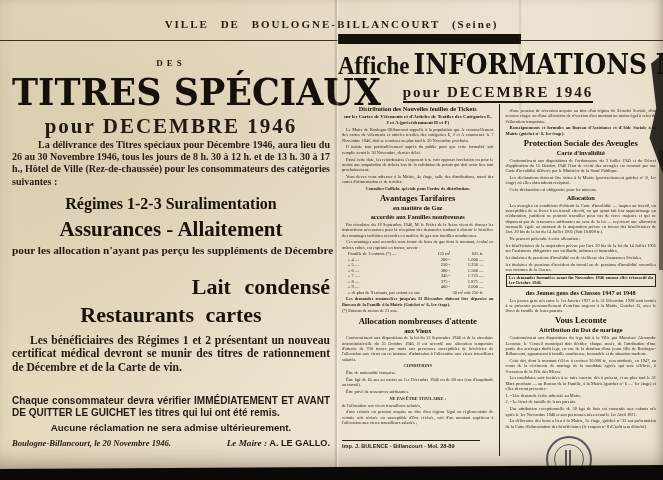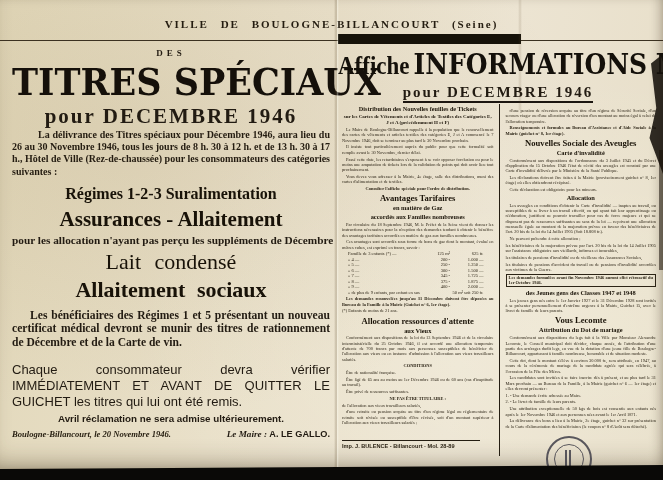--- a/index.html
+++ b/index.html
@@ -25,32 +25,32 @@
   .corner-tear{position:absolute;right:0;top:54px;width:15px;height:120px;background:#16110b;
     clip-path:polygon(100% 0,20% 8%,55% 45%,10% 70%,100% 100%);opacity:.88;}
   .ville{position:absolute;left:0;top:18px;width:663px;text-align:center;
     font-size:11px;font-weight:bold;letter-spacing:2px;word-spacing:7px;color:#241c10;}
   .top-rule{position:absolute;left:0;top:40px;width:663px;border-top:1.5px solid #3b3121;}
   .right-bar{position:absolute;left:338px;top:34px;width:183px;height:10px;background:#161209;}
 
   
   .lh{position:absolute;left:12px;top:46px;width:318px;}
   .d1{text-align:center;font-size:23px;font-weight:bold;letter-spacing:7px;color:#1d1710;}
-  .d2{text-align:center;font-size:9px;font-weight:bold;letter-spacing:4px;margin-top:2px;}
+  .d2{text-align:center;font-size:9px;font-weight:bold;letter-spacing:4px;margin-top:12px;}
   .d3{text-align:center;font-size:35px;font-weight:bold;letter-spacing:0px;margin-top:3px;
       font-family:"DejaVu Serif","Liberation Serif",serif;transform:scaleY(1.04);color:#15100a;white-space:nowrap;}
   .d4{text-align:center;font-size:21px;font-weight:bold;letter-spacing:2px;margin-top:2px;}
   .intro{margin-top:0;font-size:10px;line-height:1.22;font-weight:bold;text-align:justify;text-indent:26px;color:#241c11;}
   .cat1{text-align:center;font-size:16px;font-weight:bold;margin-top:7px;white-space:nowrap;color:#181208;}
   .cat2{text-align:center;font-size:21px;font-weight:bold;margin-top:4px;color:#181208;}
   .catnote{text-align:center;font-size:11.3px;font-weight:bold;margin-top:2px;white-space:nowrap;}
-  .cat3{text-align:center;font-size:22px;font-weight:normal;margin-top:3px;word-spacing:8px;color:#181208;}
+  .cat3{text-align:right;font-size:22px;font-weight:bold;margin-top:18px;word-spacing:8px;color:#181208;}
   .cat4{text-align:center;font-size:22px;font-weight:bold;margin-top:2px;word-spacing:6px;color:#181208;}
   .benef{margin-top:6px;font-size:11.6px;line-height:1.18;font-weight:bold;text-align:justify;text-indent:18px;}
-  .warn{margin-top:12px;font-family:"Liberation Sans",sans-serif;font-size:13px;font-weight:normal;line-height:1.25;text-align:justify;}
+  .warn{margin-top:20px;font-family:"Liberation Sans",sans-serif;font-size:10px;font-weight:bold;line-height:1.25;text-align:justify;}
   .warn2{text-align:center;font-family:"Liberation Sans",sans-serif;font-size:9.8px;font-weight:bold;margin-top:2px;}
   .sigrow{margin-top:5px;display:flex;justify-content:space-between;align-items:baseline;}
   .dateline{font-style:italic;font-size:8.6px;font-weight:bold;color:#2a2214;}
   .sig{font-size:9.2px;font-weight:bold;font-family:"Liberation Sans",sans-serif;}
   .sig .lm{font-family:"Liberation Serif",serif;font-style:italic;font-weight:bold;}
 
   
   .rh{position:absolute;left:338px;top:48px;width:320px;}
   .rtitle{text-align:center;white-space:nowrap;color:#14100a;transform:scaleY(1.12);transform-origin:top;}
   .rtitle .aff{font-size:23px;font-weight:bold;font-family:"Liberation Serif",serif;}
@@ -98,24 +98,24 @@
 
   <div class="lh">
     <div class="d2">DES</div>
     <div class="d3">TITRES SPÉCIAUX</div>
     <div class="d4">pour DECEMBRE 1946</div>
     <div class="intro">La délivrance des Titres spéciaux pour Décembre 1946, aura lieu du 26 au 30 Novembre 1946, tous les jours de 8 h. 30 à 12 h. et de 13 h. 30 à 17 h., Hôtel de Ville (Rez-de-chaussée) pour les consommateurs des catégories suivantes :</div>
     <div class="cat1">Régimes 1-2-3  Suralimentation</div>
     <div class="cat2">Assurances - Allaitement</div>
     <div class="catnote">pour les allocation n'ayant pas perçu les suppléments de Décembre</div>
     <div class="cat3">Lait  condensé</div>
-    <div class="cat4">Allaitement  sociaux</div>
-    <div class="benef">Les bénéficiaires des Régimes 1 et 5 présentant un nouveau certificat médical devront se munir des titres de rationnement de Décembre et de la Carte de vin.</div>
+    <div class="cat4">Restaurants  cartes</div>
+    <div class="benef">Les bénéficiaires des Régimes 1 et 2 présentant un nouveau certificat médical devront se munir des titres de rationnement de Décembre et de la Carte de vin.</div>
     <div class="warn">Chaque consommateur devra vérifier IMMÉDIATEMENT ET AVANT DE QUITTER LE GUICHET les titres qui lui ont été remis.</div>
-    <div class="warn2">Avril réclamation ne sera admise ultérieurement.</div>
+    <div class="warn2">Aucune réclamation ne sera admise ultérieurement.</div>
     <div class="sigrow">
       <span class="dateline">Boulogne-Billancourt, le 20 Novembre 1946.</span>
       <span class="sig"><span class="lm">Le Maire :</span> <span>A. LE GALLO.</span></span>
     </div>
   </div>
 
   <div class="rh">
     <div class="rtitle">
       <span class="aff">Affiche</span>
       <span class="big">INFORMATIONS MENSUELLES</span>
@@ -175,37 +175,37 @@
             <span class="gp">2.000 —</span>
           </div>
         <div class="grow">
             <span class="gl" style="width:84px">»   de plus de 9 enfants, par enfant en sus</span>
             <span class="gp">50 m³  soit  250 fr.</span>
           </div>
       </div>
       <p class="boldp">Les demandes renouvelées jusqu'au 31 Décembre doivent être déposées au Bureau de la Famille à la Mairie (Guichet n° 6, 1er étage).</p>
       <p class="nofirst">(*) Enfants de moins de 21 ans.</p>
 
-      <div class="h-lg">Allocation ressources d'attente</div>
+      <div class="h-lg">Allocation nombreuses d'attente</div>
       <div class="h-md">aux Vieux</div>
       <p>Conformément aux dispositions de la loi du 13 Septembre 1946 et de la circulaire interministérielle du 25 Octobre 1946, il est accordé une allocation temporaire d'attente de 700 francs par mois aux personnes susceptibles de bénéficier de l'allocation aux vieux ou en instance d'admission à l'allocation aux vieux travailleurs salariés.</p>
       <p class="centerp boldp">CONDITIONS</p>
       <p>Être de nationalité française.</p>
       <p>Être âgé de 65 ans au moins au 1er Décembre 1946 ou de 60 ans (cas d'inaptitude au travail).</p>
       <p>Être privé de ressources suffisantes.</p>
       <p class="centerp boldp">NE PAS ÊTRE TITULAIRE :</p>
       <p class="nofirst">de l'allocation aux vieux travailleurs salariés,</p>
       <p>d'une retraite ou pension acquise au titre d'un régime légal ou réglementaire de retraite soit révisée ou susceptible d'être révisée, soit d'un montant supérieur à l'allocation aux vieux travailleurs salariés ;</p>
     </div>
 
     <div class="col col2">
       <p style="margin-top:4px">d'une pension de réversion acquise au titre d'un régime de Sécurité Sociale, d'un secours viager ou d'une allocation de réversion d'un montant au moins égal à celui de l'allocation temporaire.</p>
       <p class="boldp">Renseignements et formules au Bureau d'Assistance et d'Aide Sociale à la Mairie (guichet n° 8, 1er étage).</p>
 
-      <div class="h-lg">Nouvelles Sociale des Aveugles</div>
+      <div class="h-lg">Protection Sociale des Aveugles</div>
       <div class="h-md">Carte d'invalidité</div>
       <p>Conformément aux dispositions de l'ordonnance du 3 Juillet 1945 et du Décret d'application du 15 Octobre 1946 l'état de cécité des aveugles est constaté par une Carte d'invalidité délivrée par le Ministère de la Santé Publique.</p>
       <p>Les déclarations doivent être faites à la Mairie (provisoirement guichet n° 8, 1er étage) où elles obtiendront récépissé.</p>
       <p>Cette déclaration est obligatoire pour les mineurs.</p>
 
       <div class="h-md">Allocation</div>
       <p>Les aveugles en conditions d'obtenir la Carte d'invalidité — inaptes au travail, ou susceptibles de se livrer à un travail effectif, ou qui ayant fait leur apprentissage ou rééducation, justifient ne pouvoir travailler pour cas de force majeure et qui ne disposent pas de ressources suffisantes au sens de la loi — reçoivent une allocation mensuelle égale au montant de la majoration prévue en faveur des bénéficiaires de l'art. 20 bis de la loi du 14 Juillet 1905 (Soit 18.808 fr.).</p>
       <p>Ne peuvent prétendre à cette allocation ;</p>
       <p class="nofirst">les bénéficiaires de la majoration prévue par l'art. 20 bis de la loi du 14 Juillet 1905 sur l'assistance obligatoire aux vieillards, infirmes et incurables,</p>
       <p class="nofirst">les titulaires de pensions d'invalidité ou de vieillesse des Assurances Sociales,</p>

